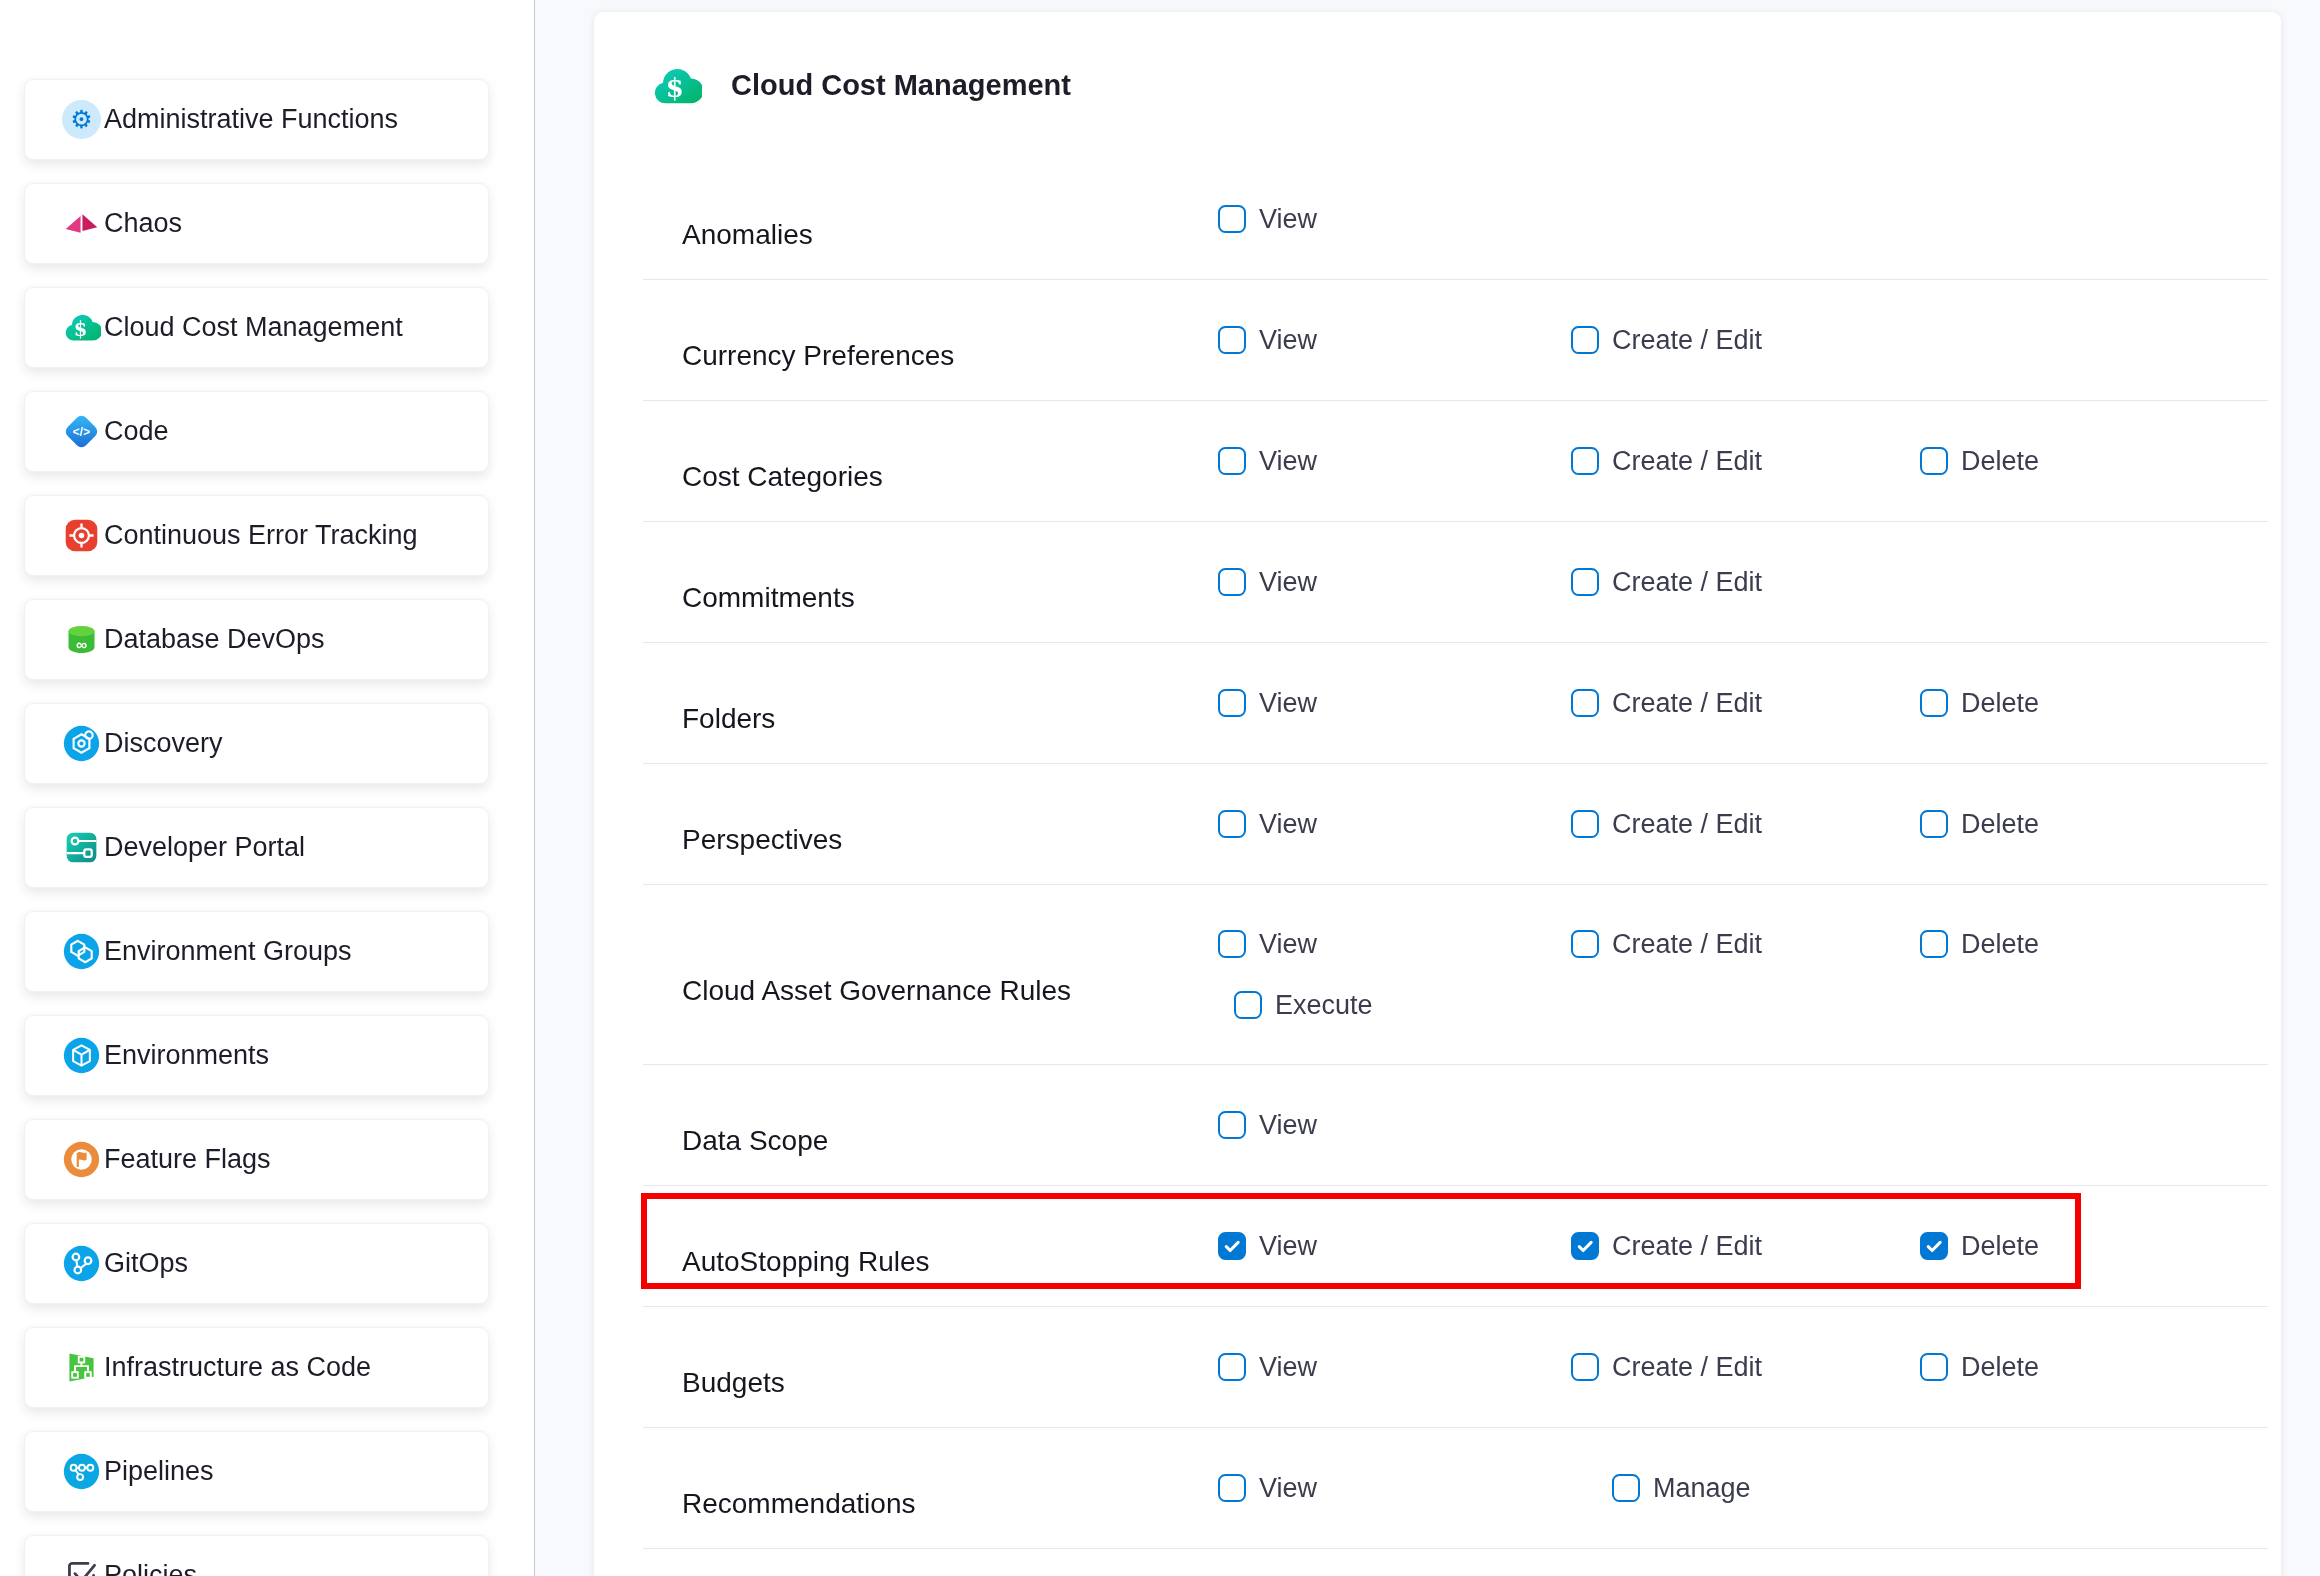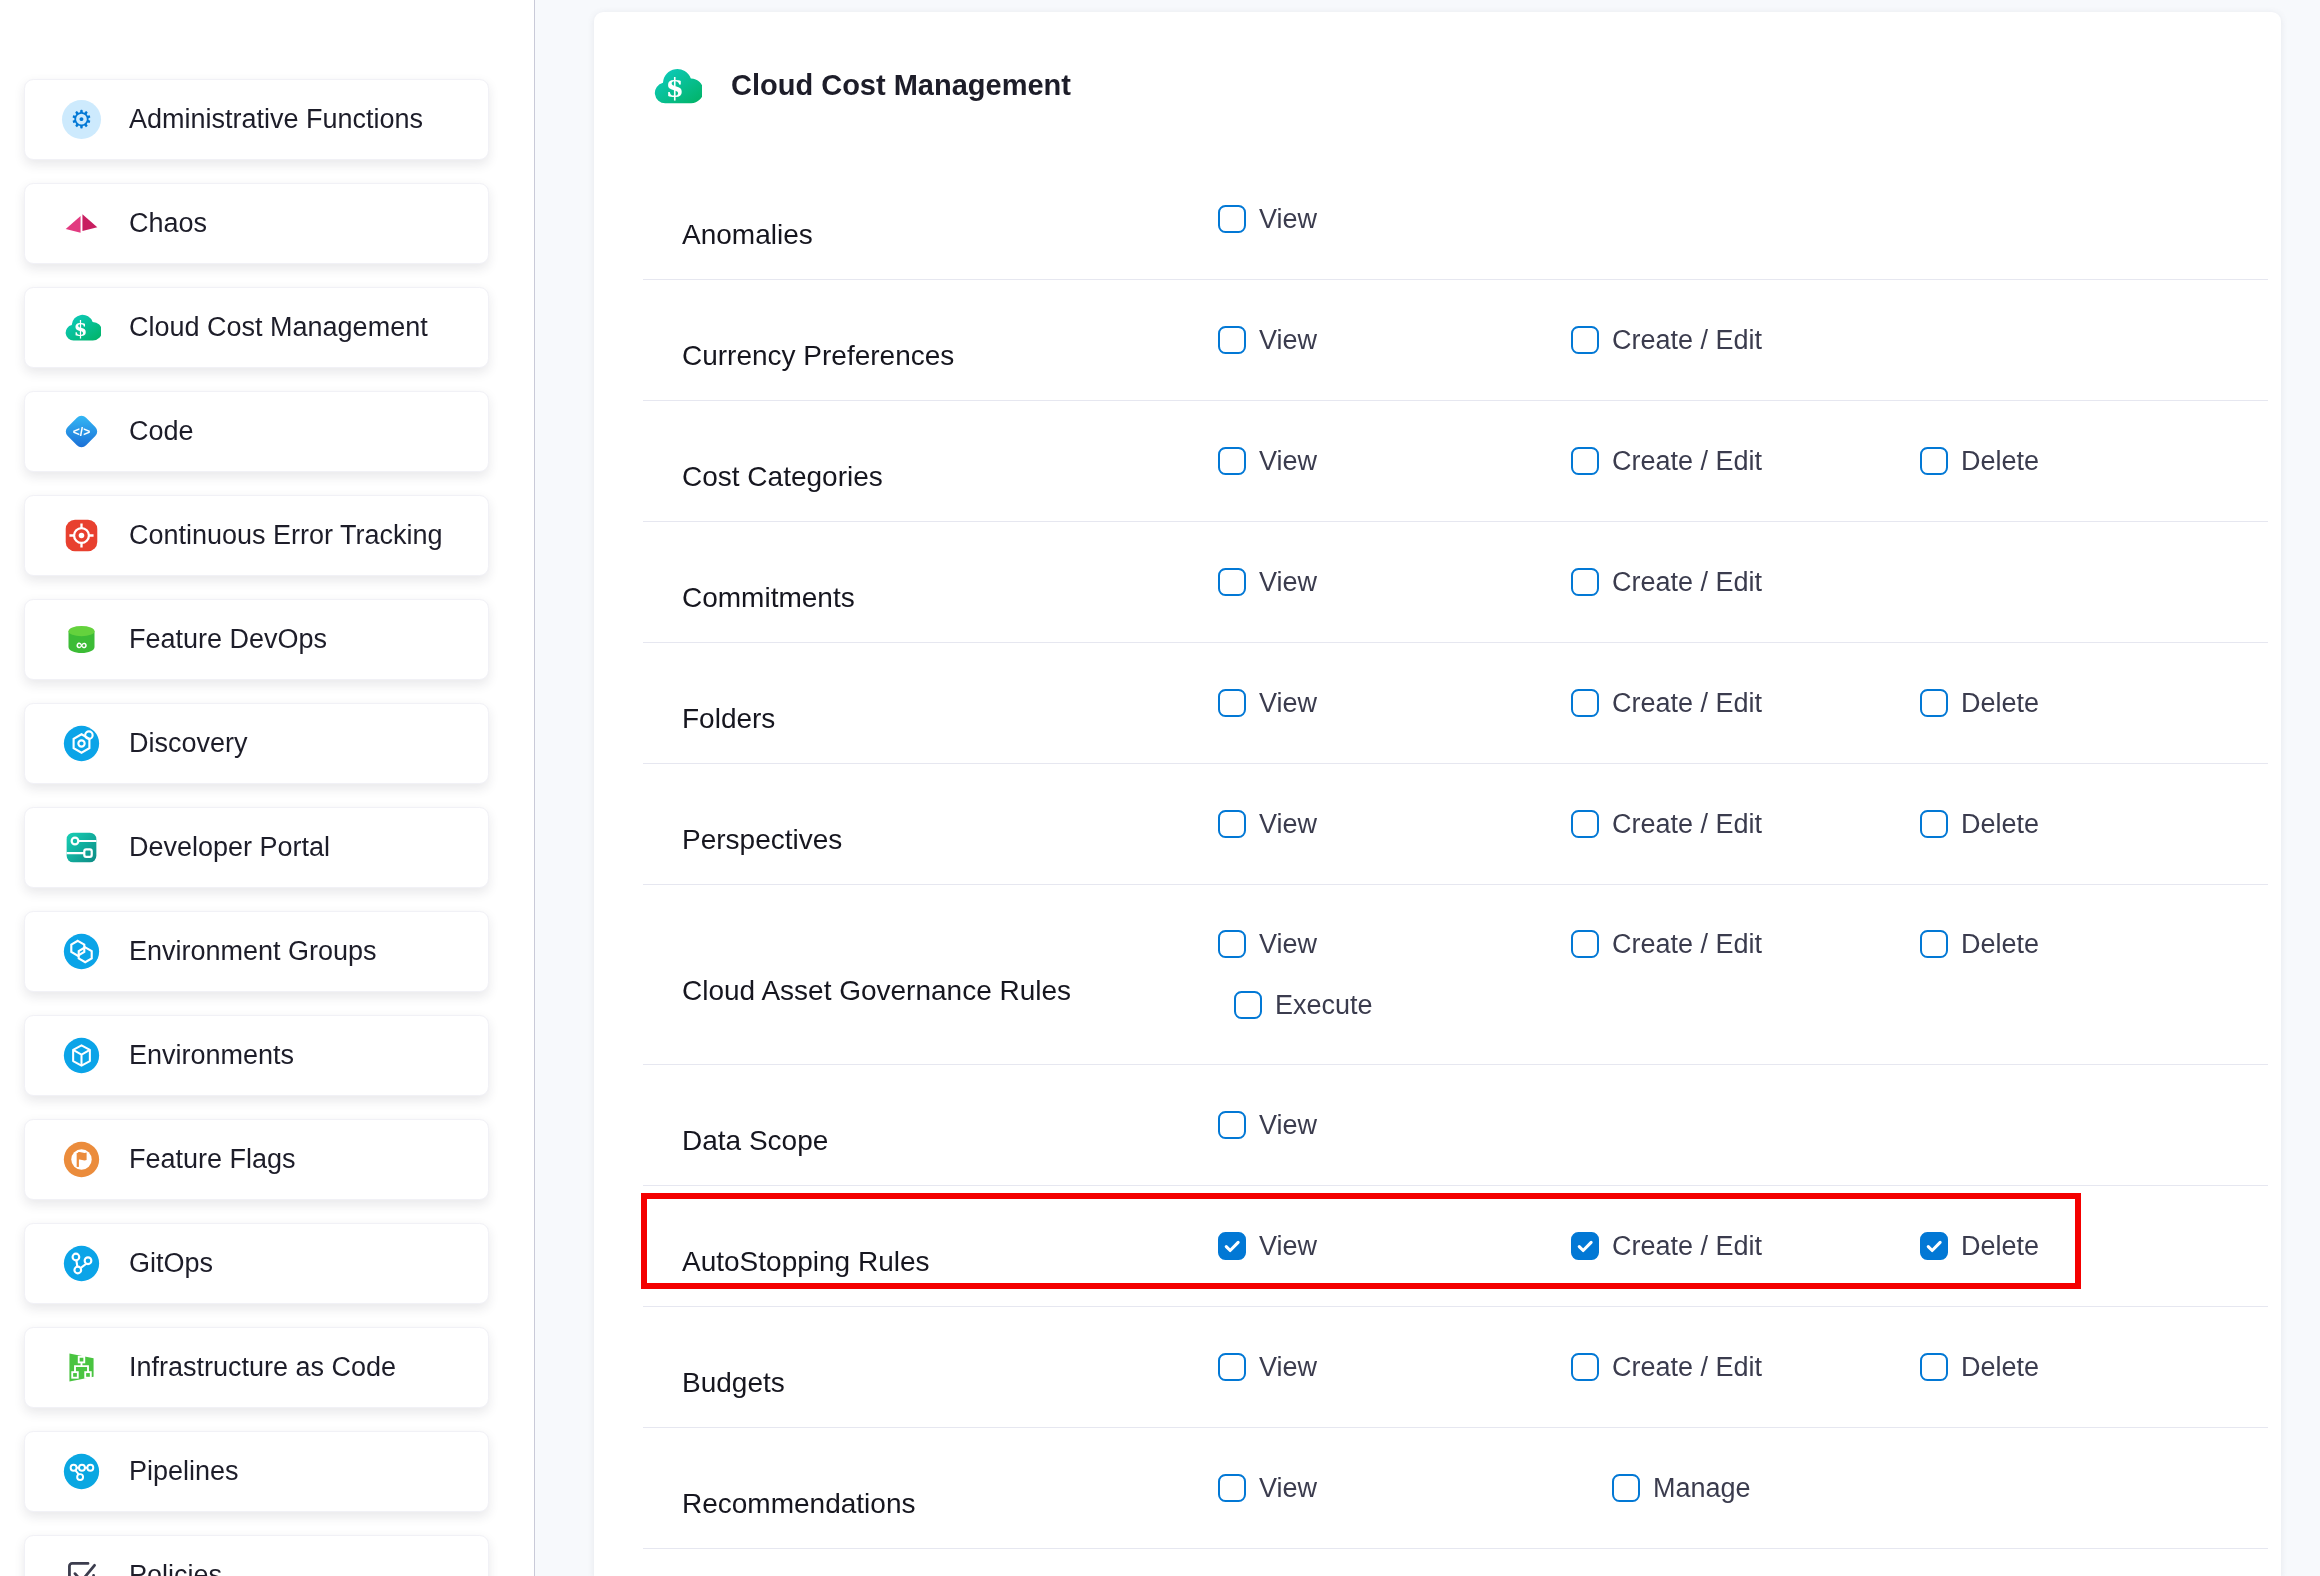--- a/index.html
+++ b/index.html
@@ -19,21 +19,21 @@
     width:465px;height:81px;margin:0 0 23px 24px;
     background:#ffffff;border:0.9px solid #f1f1f6;border-radius:9.3px;
     box-shadow:0 4.6px 11px rgba(40,41,61,.10);
     display:flex;align-items:center;box-sizing:border-box;
     padding-left:37px;cursor:pointer;
   }
   .side-icon{width:39px;height:39px;flex:0 0 39px;display:flex;align-items:center;justify-content:center;}
   .side-icon svg{display:block;}
   .icon-bubble{background:#cdeafd;border-radius:50%;}
   .gear-glyph{font-size:25px;color:#0278d5;line-height:1;}
-  .side-label{margin-left:28px;font-size:27px;color:#1d1d29;white-space:nowrap;}
+  .side-label{margin-left:3px;font-size:27px;color:#1d1d29;white-space:nowrap;}
   
   .main-card{
     position:absolute;left:594px;top:12px;width:1687px;height:1565px;
     background:#ffffff;border-radius:9.3px 9.3px 0 0;
     box-shadow:0 1.9px 7.4px rgba(96,97,112,.12);
   }
   .main-header{
     height:147px;display:flex;align-items:center;padding-left:56px;box-sizing:border-box;
   }
   .main-header .hdr-icon{width:52px;height:52px;margin-right:29px;}
@@ -126,21 +126,21 @@
         <span class="side-label">Continuous Error Tracking</span>
       </div>
       <div class="side-card">
         <span class="side-icon">
           <svg width="39" height="39" viewBox="0 0 42 42">
             <path d="M7 12v17c0 3.8 6.3 6.5 14 6.5s14-2.7 14-6.5V12" fill="#3cbc36"></path>
             <ellipse cx="21" cy="12" rx="14" ry="5.5" fill="#64d23d"></ellipse>
             <text x="21" y="32" text-anchor="middle" font-size="17" font-weight="bold" fill="#fff">∞</text>
           </svg>
         </span>
-        <span class="side-label">Feature DevOps</span>
+        <span class="side-label">Database DevOps</span>
       </div>
       <div class="side-card">
         <span class="side-icon">
           <svg width="39" height="39" viewBox="0 0 42 42">
             <circle cx="21" cy="21" r="19" fill="#0ba4e8"></circle>
             <g stroke="#fff" stroke-width="2.3" fill="none">
               <polygon points="21,11 29.5,16 29.5,26 21,31 12.5,26 12.5,16"></polygon>
               <circle cx="21" cy="21" r="3.4"></circle>
               <circle cx="29" cy="12" r="4"></circle>
             </g>

